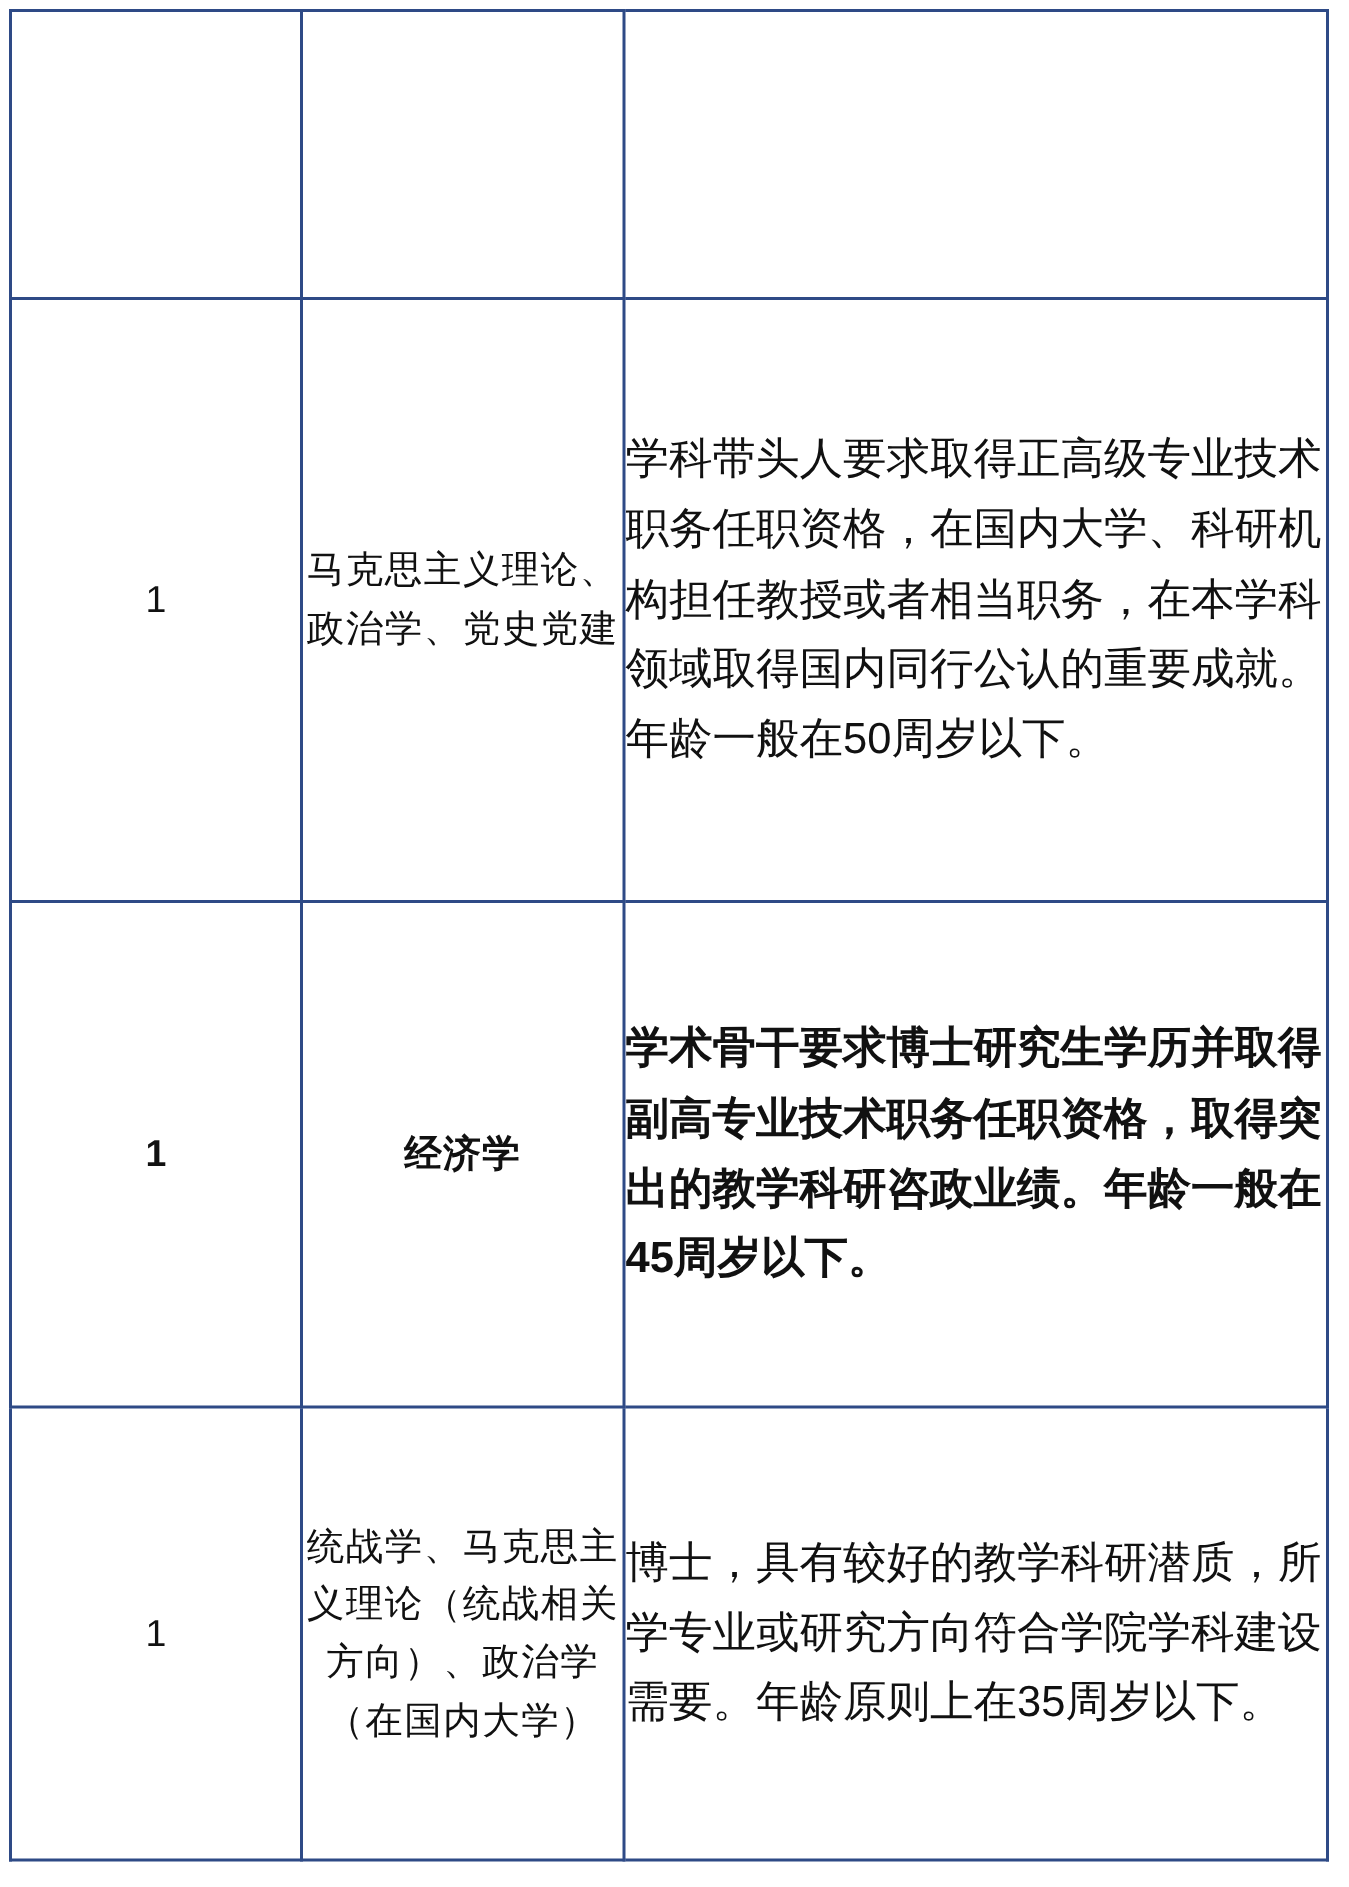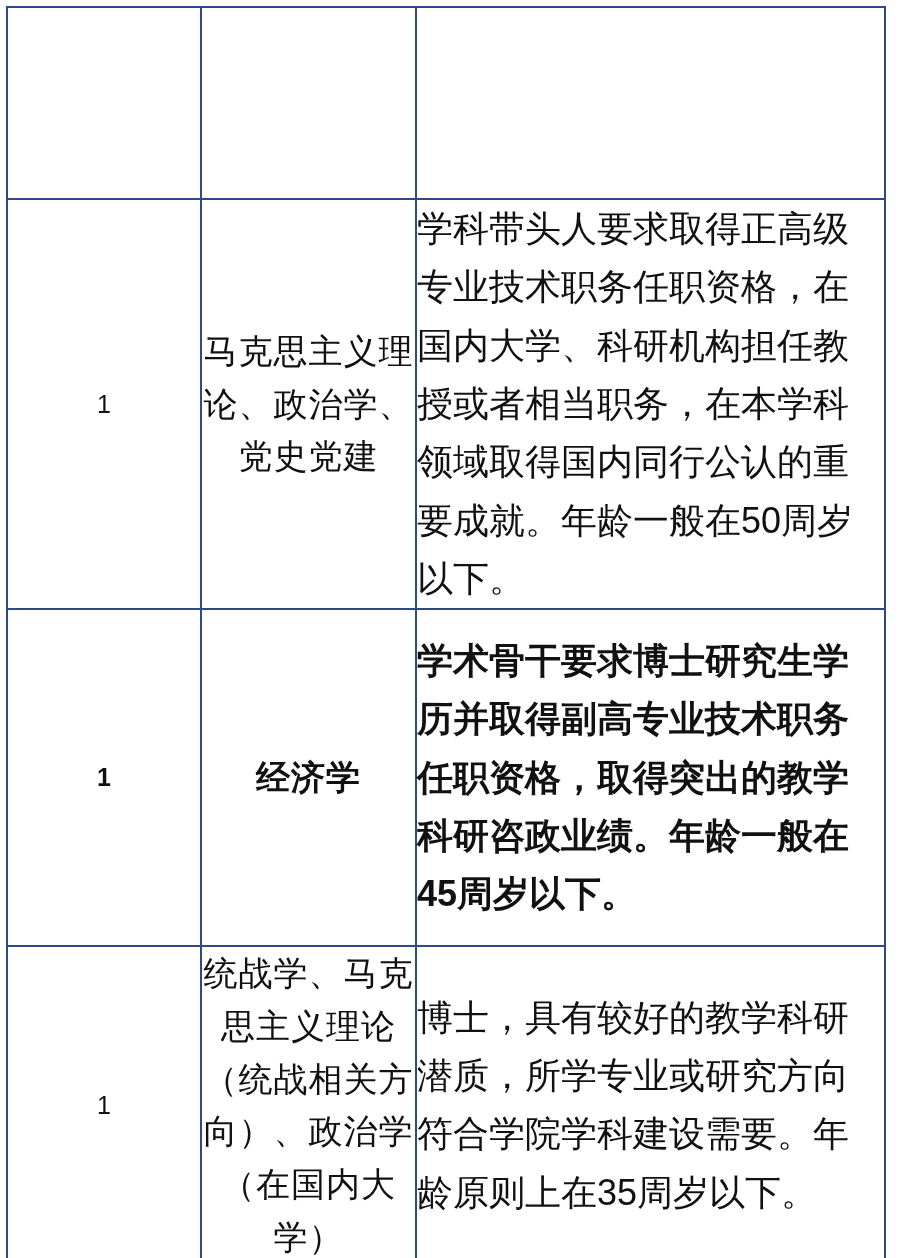--- a/index.html
+++ b/index.html
@@ -68,29 +68,29 @@
   col.c2 { width: 215px; }
   col.c3 { width: 469px; }
 
   td.count {
     text-align: center;
     font-size: 25px;
     color: #111;
   }
   td.major {
     text-align: center;
-    font-size: 34px;
+    font-size: 25px;
     line-height: 1.55;
     letter-spacing: 1px;
     padding: 14px 16px;
     color: #111;
   }
   td.cond {
     text-align: left;
-    font-size: 36px;
+    font-size: 29px;
     line-height: 1.62;
     letter-spacing: 0px;
     padding: 16px 12px 16px 14px;
     color: #111;
   }
   tr.row1 td { height: 400px; }
   tr.row2 td { height: 335px; font-weight: bold; }
   tr.row3 td { height: 300px; }
 </style>
 </head>

